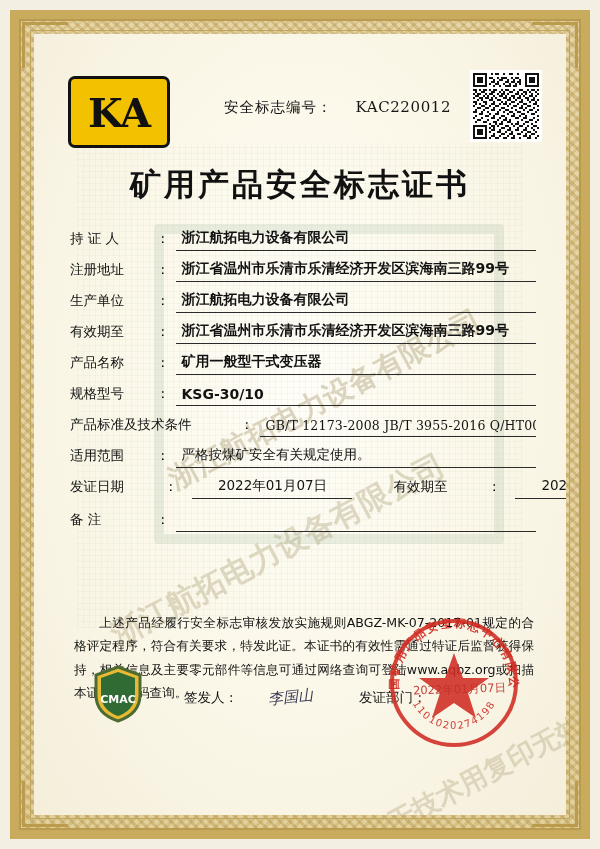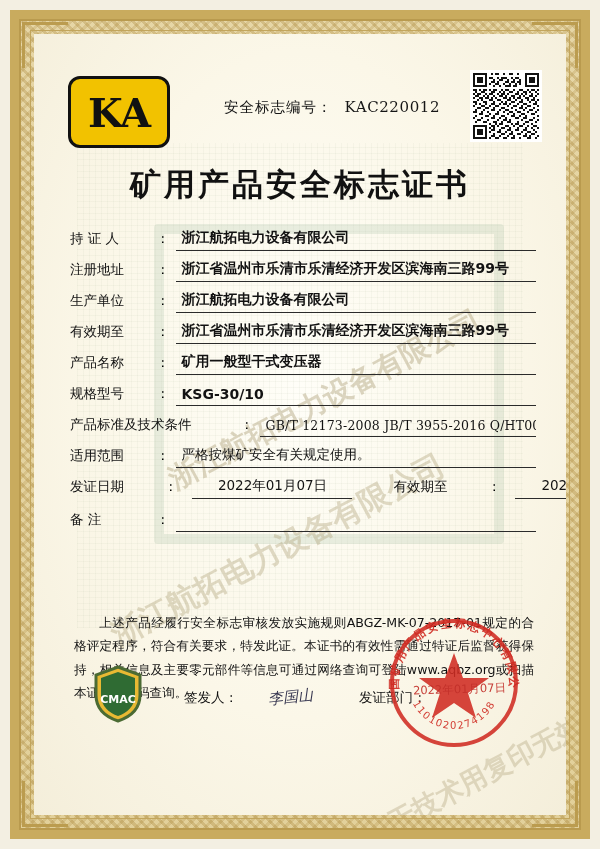--- a/index.html
+++ b/index.html
@@ -124,39 +124,39 @@
     color: rgba(178,165,126,0.38);
   }
 
   
   .ka-logo {
     position: absolute;
     left: 34px; top: 42px;
     width: 96px; height: 66px;
     background: #f2c200;
     border: 3px solid #111;
-    border-radius: 12px;
+    border-radius: 7px;
     display: flex;
     align-items: center;
     justify-content: center;
   }
   .ka-logo span {
     font-family: "DejaVu Serif", "Liberation Serif", serif;
     font-weight: 700;
     font-size: 40px;
     color: #111;
     letter-spacing: -1px;
   }
 
   .cert-no-row {
     position: absolute;
     left: 190px; top: 64px;
     display: flex;
     align-items: baseline;
-    gap: 12px;
+    gap: 23px;
   }
   .cert-no-label {
     font-size: 14.5px;
     color: #161616;
     letter-spacing: 1px;
   }
   .cert-no-value {
     font-family: "DejaVu Serif", "Liberation Serif", serif;
     font-size: 15px;
     color: #161616;

